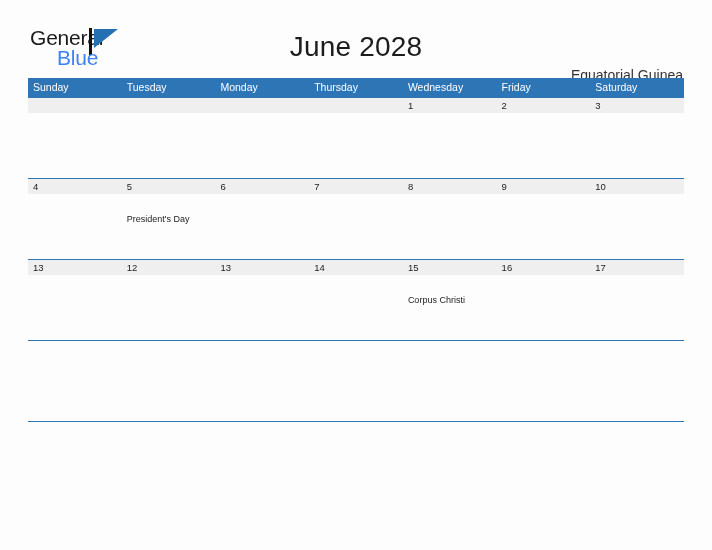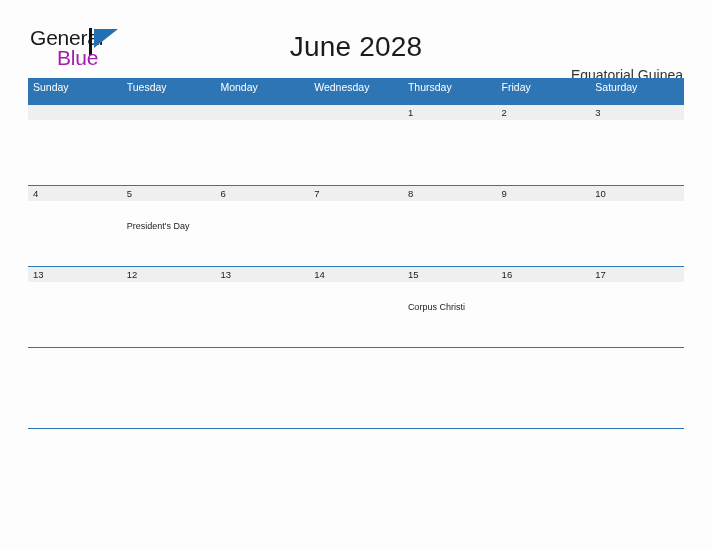--- a/index.html
+++ b/index.html
@@ -36,21 +36,21 @@
     letter-spacing: -0.2px;
     color: #1a1a1a;
     line-height: 24px;
   }
   .logo-blue {
     position: absolute;
     left: 27px;
     top: 20px;
     font-size: 21px;
     letter-spacing: -0.2px;
-    color: #a21caf;
+    color: #3b82f6;
     line-height: 24px;
   }
   .logo-mark {
     position: absolute;
     left: 59px;
     top: 2px;
     width: 31px;
     height: 27px;
   }
 
@@ -79,21 +79,22 @@
   .calendar {
     position: absolute;
     left: 28px;
     top: 78px;
     width: 656px;
   }
 
   .weekday-row {
     display: flex;
     background: #2e75b6;
-    height: 26px;
+    height: 19px;
+    align-items: center;
   }
   .weekday {
     flex: 1 1 0;
     color: #ffffff;
     font-size: 10.5px;
     line-height: 19px;
     padding-left: 5px;
     box-sizing: border-box;
     white-space: nowrap;
   }
@@ -162,22 +163,22 @@
   <div class="cal-title">June 2028</div>
   <div class="cal-subtitle">Equatorial Guinea</div>
 </div>
 
 <div class="calendar">
 
   <div class="weekday-row">
     <div class="weekday">Sunday</div>
     <div class="weekday">Tuesday</div>
     <div class="weekday">Monday</div>
+    <div class="weekday">Thursday</div>
     <div class="weekday">Wednesday</div>
-    <div class="weekday">Thursday</div>
     <div class="weekday">Friday</div>
     <div class="weekday">Saturday</div>
   </div>
 
   <div class="week-row">
     <div class="daynum-band">
       <div class="day-cell">
           <span class="daynum"></span>
         </div>
       <div class="day-cell">

